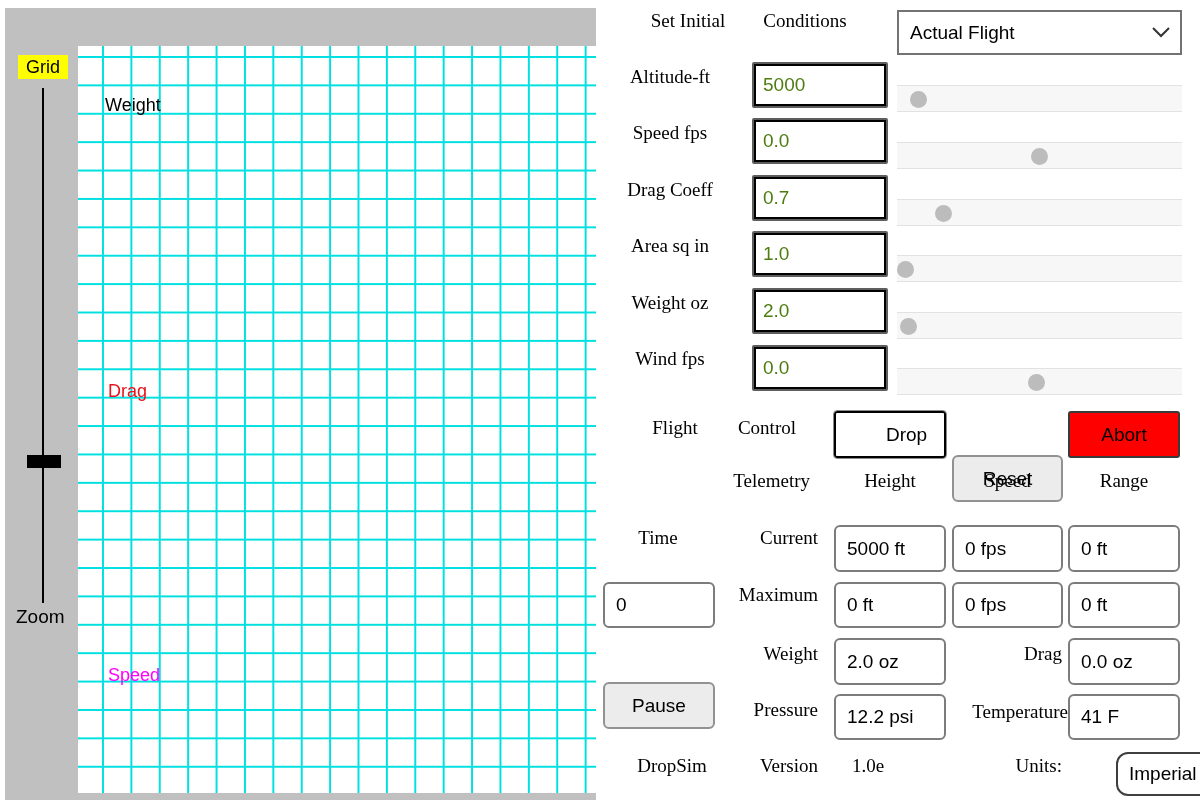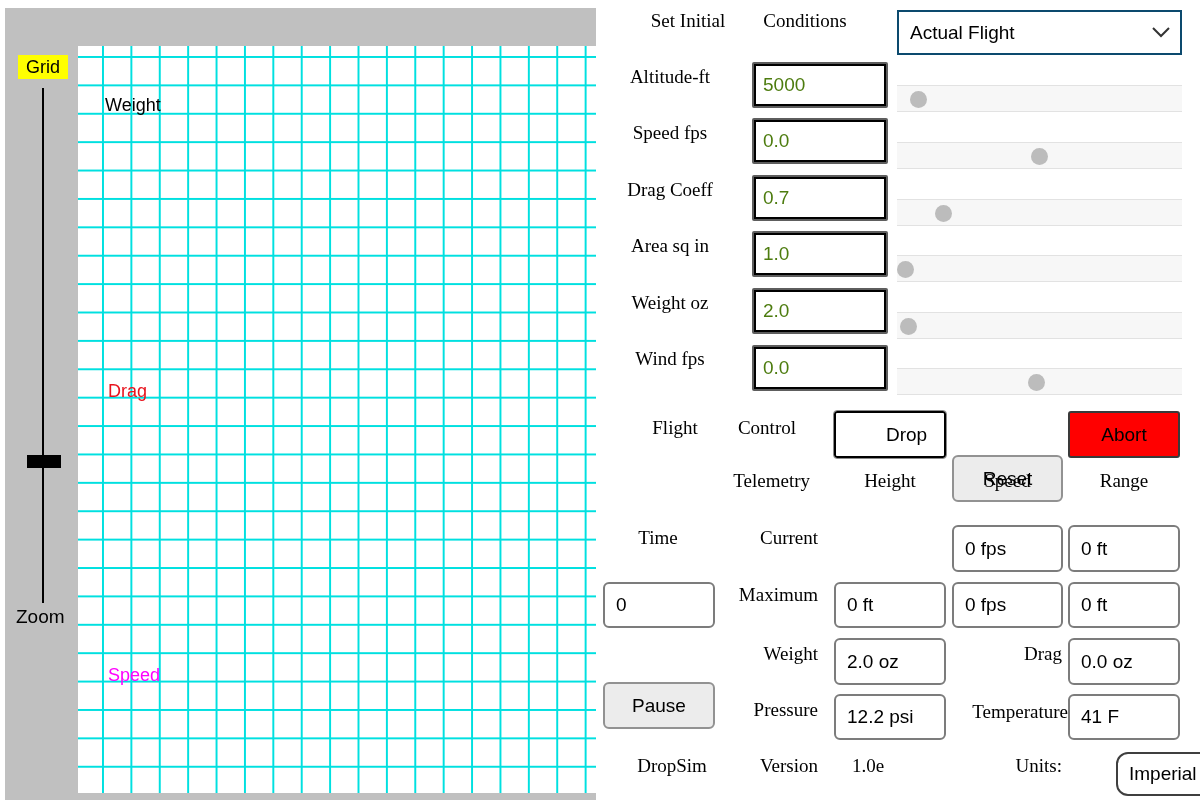--- a/index.html
+++ b/index.html
@@ -39,21 +39,21 @@
   .cond-input { position:absolute; background:#fff; border:2px solid #5e5e5e;
                 box-shadow: inset 0 0 0 2px #000; border-radius:2px;
                 font-size:19px; color:#4d7c0f; display:flex; align-items:center;
                 padding-left:9px; }
   .btn { position:absolute; display:flex; align-items:center; justify-content:center;
          font-size:19px; color:#000; cursor:default; }
   .btn-gray  { background:#ececec; border:2px solid #929292; border-radius:6px;margin-top:44px; }
   .btn-drop  { background:#ffffff; border:2px solid #000000; border-radius:3px;
                outline:1px solid #8a8a8a; }
   .btn-abort { background:#ff0000; border:2px solid #3a3a3a; border-radius:3px; }
-  .select-box { position:absolute; background:#fff; border:2px solid #0c4a6e;
+  .select-box { position:absolute; background:#fff; border:2px solid #737373;
                 font-size:19px; color:#000; display:flex; align-items:center;
                 justify-content:space-between; padding:0 10px 0 11px; }
   .select-box .chev { display:flex; align-items:center; }
   .slider-track { position:absolute; left:897px; width:285px; height:27px;
                   background:#f7f7f7; border-top:1px solid #e2e2e2;
                   border-bottom:1px solid #e2e2e2; }
   .slider-thumb { position:absolute; top:5px; width:17px; height:17px;
                   border-radius:50%; background:#bcbcbc; }
 </style>
 </head>
@@ -128,20 +128,21 @@
   <div class="btn btn-gray" style="left:952px; top:411px; width:111px; height:47px;">Reset</div>
   <div class="btn btn-abort" style="left:1068px; top:411px; width:112px; height:47px;">Abort</div>
 
   <div class="serif-label t-right" style="left:690px; top:470px; width:120px;">Telemetry</div>
   <div class="serif-label t-center" style="left:834px; top:470px; width:112px;">Height</div>
   <div class="serif-label t-center" style="left:952px; top:470px; width:111px;">Speed</div>
   <div class="serif-label t-center" style="left:1068px; top:470px; width:112px;">Range</div>
 
   <div class="serif-label t-center" style="left:600px; top:527px; width:116px;">Time</div>
   <div class="serif-label t-right" style="left:700px; top:527px; width:118px;">Current</div>
+  <div class="value-box" style="left:834px; top:525px; width:112px; height:47px;">5000 ft</div>
   <div class="value-box" style="left:952px; top:525px; width:111px; height:47px;">0 fps</div>
   <div class="value-box" style="left:1068px; top:525px; width:112px; height:47px;">0 ft</div>
 
   <div class="value-box" style="left:603px; top:582px; width:112px; height:46px;">0</div>
   <div class="serif-label t-right" style="left:700px; top:584px; width:118px;">Maximum</div>
   <div class="value-box" style="left:834px; top:582px; width:112px; height:46px;">0 ft</div>
   <div class="value-box" style="left:952px; top:582px; width:111px; height:46px;">0 fps</div>
   <div class="value-box" style="left:1068px; top:582px; width:112px; height:46px;">0 ft</div>
 
   <div class="btn btn-gray" style="left:603px; top:638px; width:112px; height:47px;">Pause</div>

